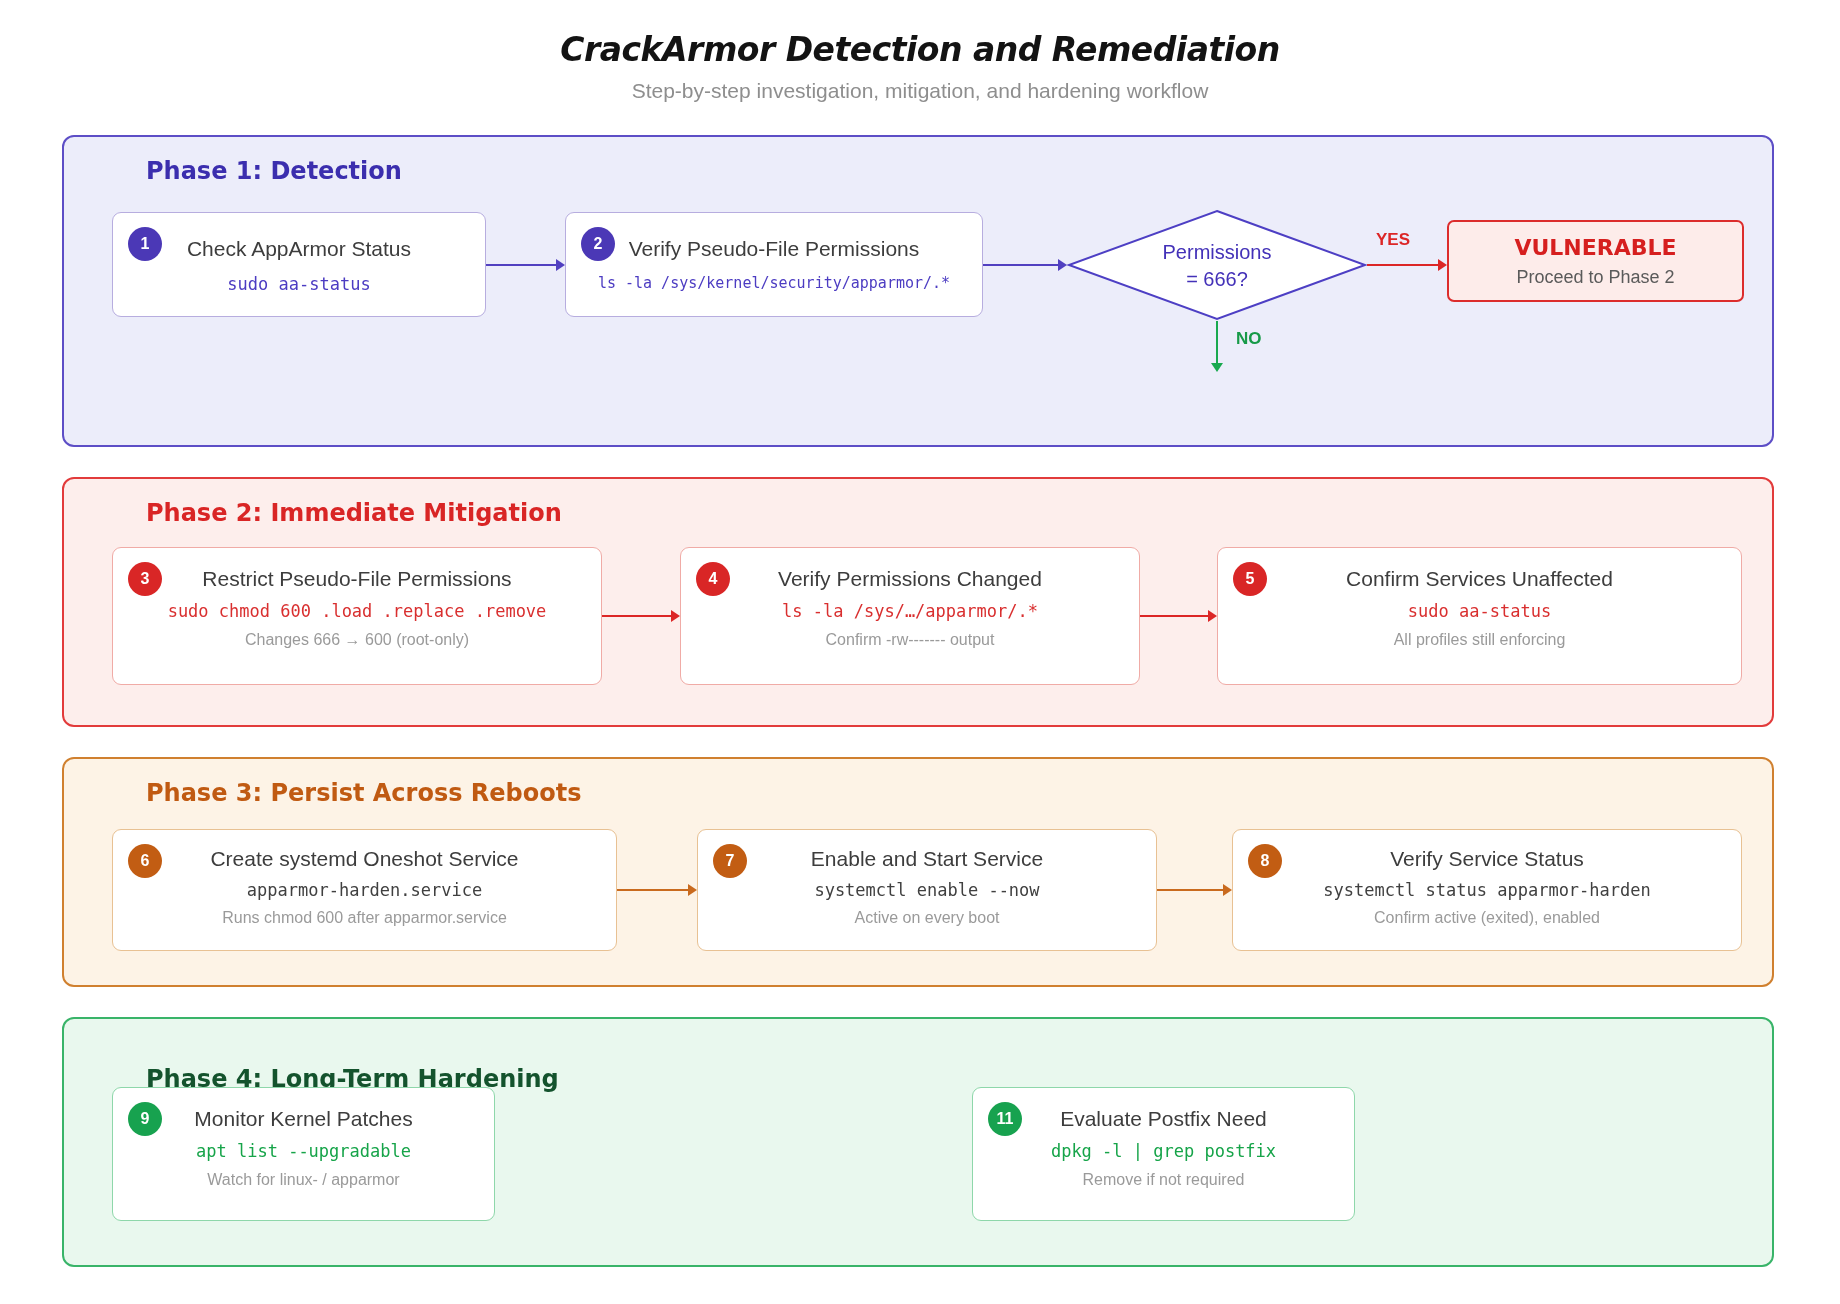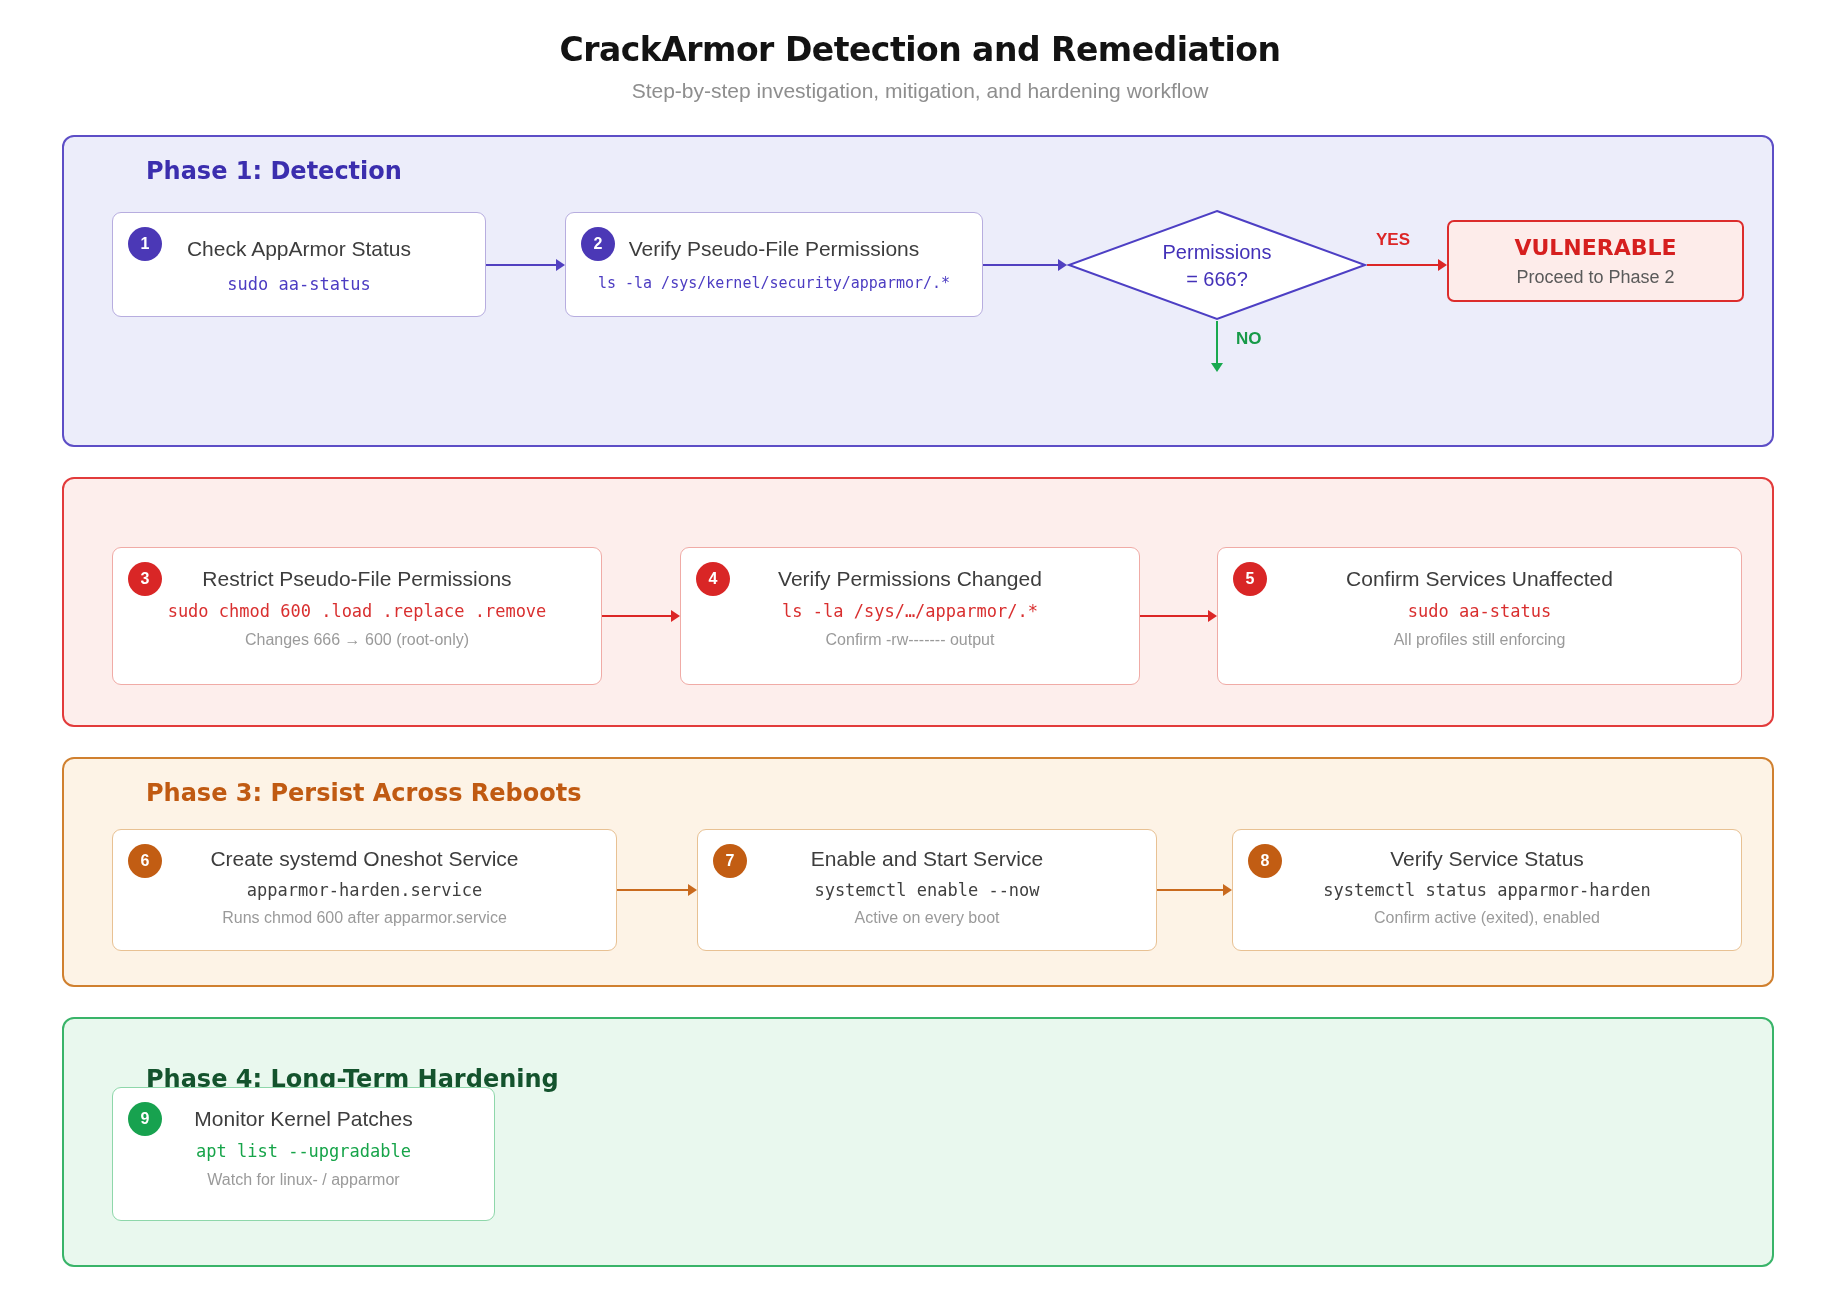--- a/index.html
+++ b/index.html
@@ -2,21 +2,21 @@
 <html><head>
 <meta charset="utf-8">
 <style>
   html,body{margin:0;padding:0;background:#ffffff;}
   .canvas{position:relative;width:1840px;height:1304px;background:#ffffff;overflow:hidden;
           font-family:"Liberation Sans", sans-serif;}
 
   
   .header{position:absolute;left:0;top:0;width:1840px;text-align:center;}
   .main-title{margin:0;padding-top:30px;font-family:"DejaVu Sans", sans-serif;
-              font-weight:bold;font-size:33px;color:#131313;letter-spacing:-0.5px;}
+              font-weight:bold;font-size:33px;color:#131313;letter-spacing:-0.5px;font-style:italic;}
   .subtitle{margin:10px 0 0 0;font-size:21px;color:#8e8e8e;}
 
   
   .panel{position:absolute;left:62px;width:1712px;border-radius:12px;border:2px solid;box-sizing:border-box;}
   #phase1{top:135px;height:312px;background:#ecedfa;border-color:#5d4ec6;}
   #phase2{top:477px;height:250px;background:#fdeeec;border-color:#e23b3b;}
   #phase3{top:757px;height:230px;background:#fdf3e6;border-color:#d0802f;}
   #phase4{top:1017px;height:250px;background:#e9f8ee;border-color:#39b469;}
   .panel-title{position:absolute;left:82px;top:20px;margin:0;
                font-family:"DejaVu Sans", sans-serif;font-weight:bold;font-size:24px;}
@@ -123,20 +123,21 @@
     <span class="edge-label no-label" style="left:1172px;top:192px">NO</span>
 
     <div class="varrow col-green" style="left:1153px;top:184px">
       <span class="line" style="height:42px"></span>
       <span class="head" style="top:42px"></span>
     </div>
 
   </section>
 
   <section class="panel" id="phase2">
+    <h2 class="panel-title pt2">Phase 2: Immediate Mitigation</h2>
 
     <div class="step b2" style="left:48px;top:68px;width:490px;height:138px">
       <span class="badge bg2">3</span>
       <div class="step-title">Restrict Pseudo-File Permissions</div>
       <div class="cmd c2">sudo chmod 600 .load .replace .remove</div>
       <div class="desc">Changes 666 → 600 (root-only)</div>
     </div>
 
     <div class="harrow col-red" style="left:538px;top:137px">
       <span class="line" style="width:69px"></span>
@@ -202,16 +203,22 @@
     <h2 class="panel-title pt4">Phase 4: Long-Term Hardening</h2>
 
     <div class="step b4" style="left:48px;top:68px;width:383px;height:134px">
       <span class="badge bg4">9</span>
       <div class="step-title">Monitor Kernel Patches</div>
       <div class="cmd c4">apt list --upgradable</div>
       <div class="desc">Watch for linux- / apparmor</div>
     </div>
 
 
+    <div class="step b4" style="left:908px;top:68px;width:383px;height:134px">
+      <span class="badge bg4">11</span>
+      <div class="step-title">Evaluate Postfix Need</div>
+      <div class="cmd c4">dpkg -l | grep postfix</div>
+      <div class="desc">Remove if not required</div>
+    </div>
 
   </section>
 
 </div>
 
 </body></html>

